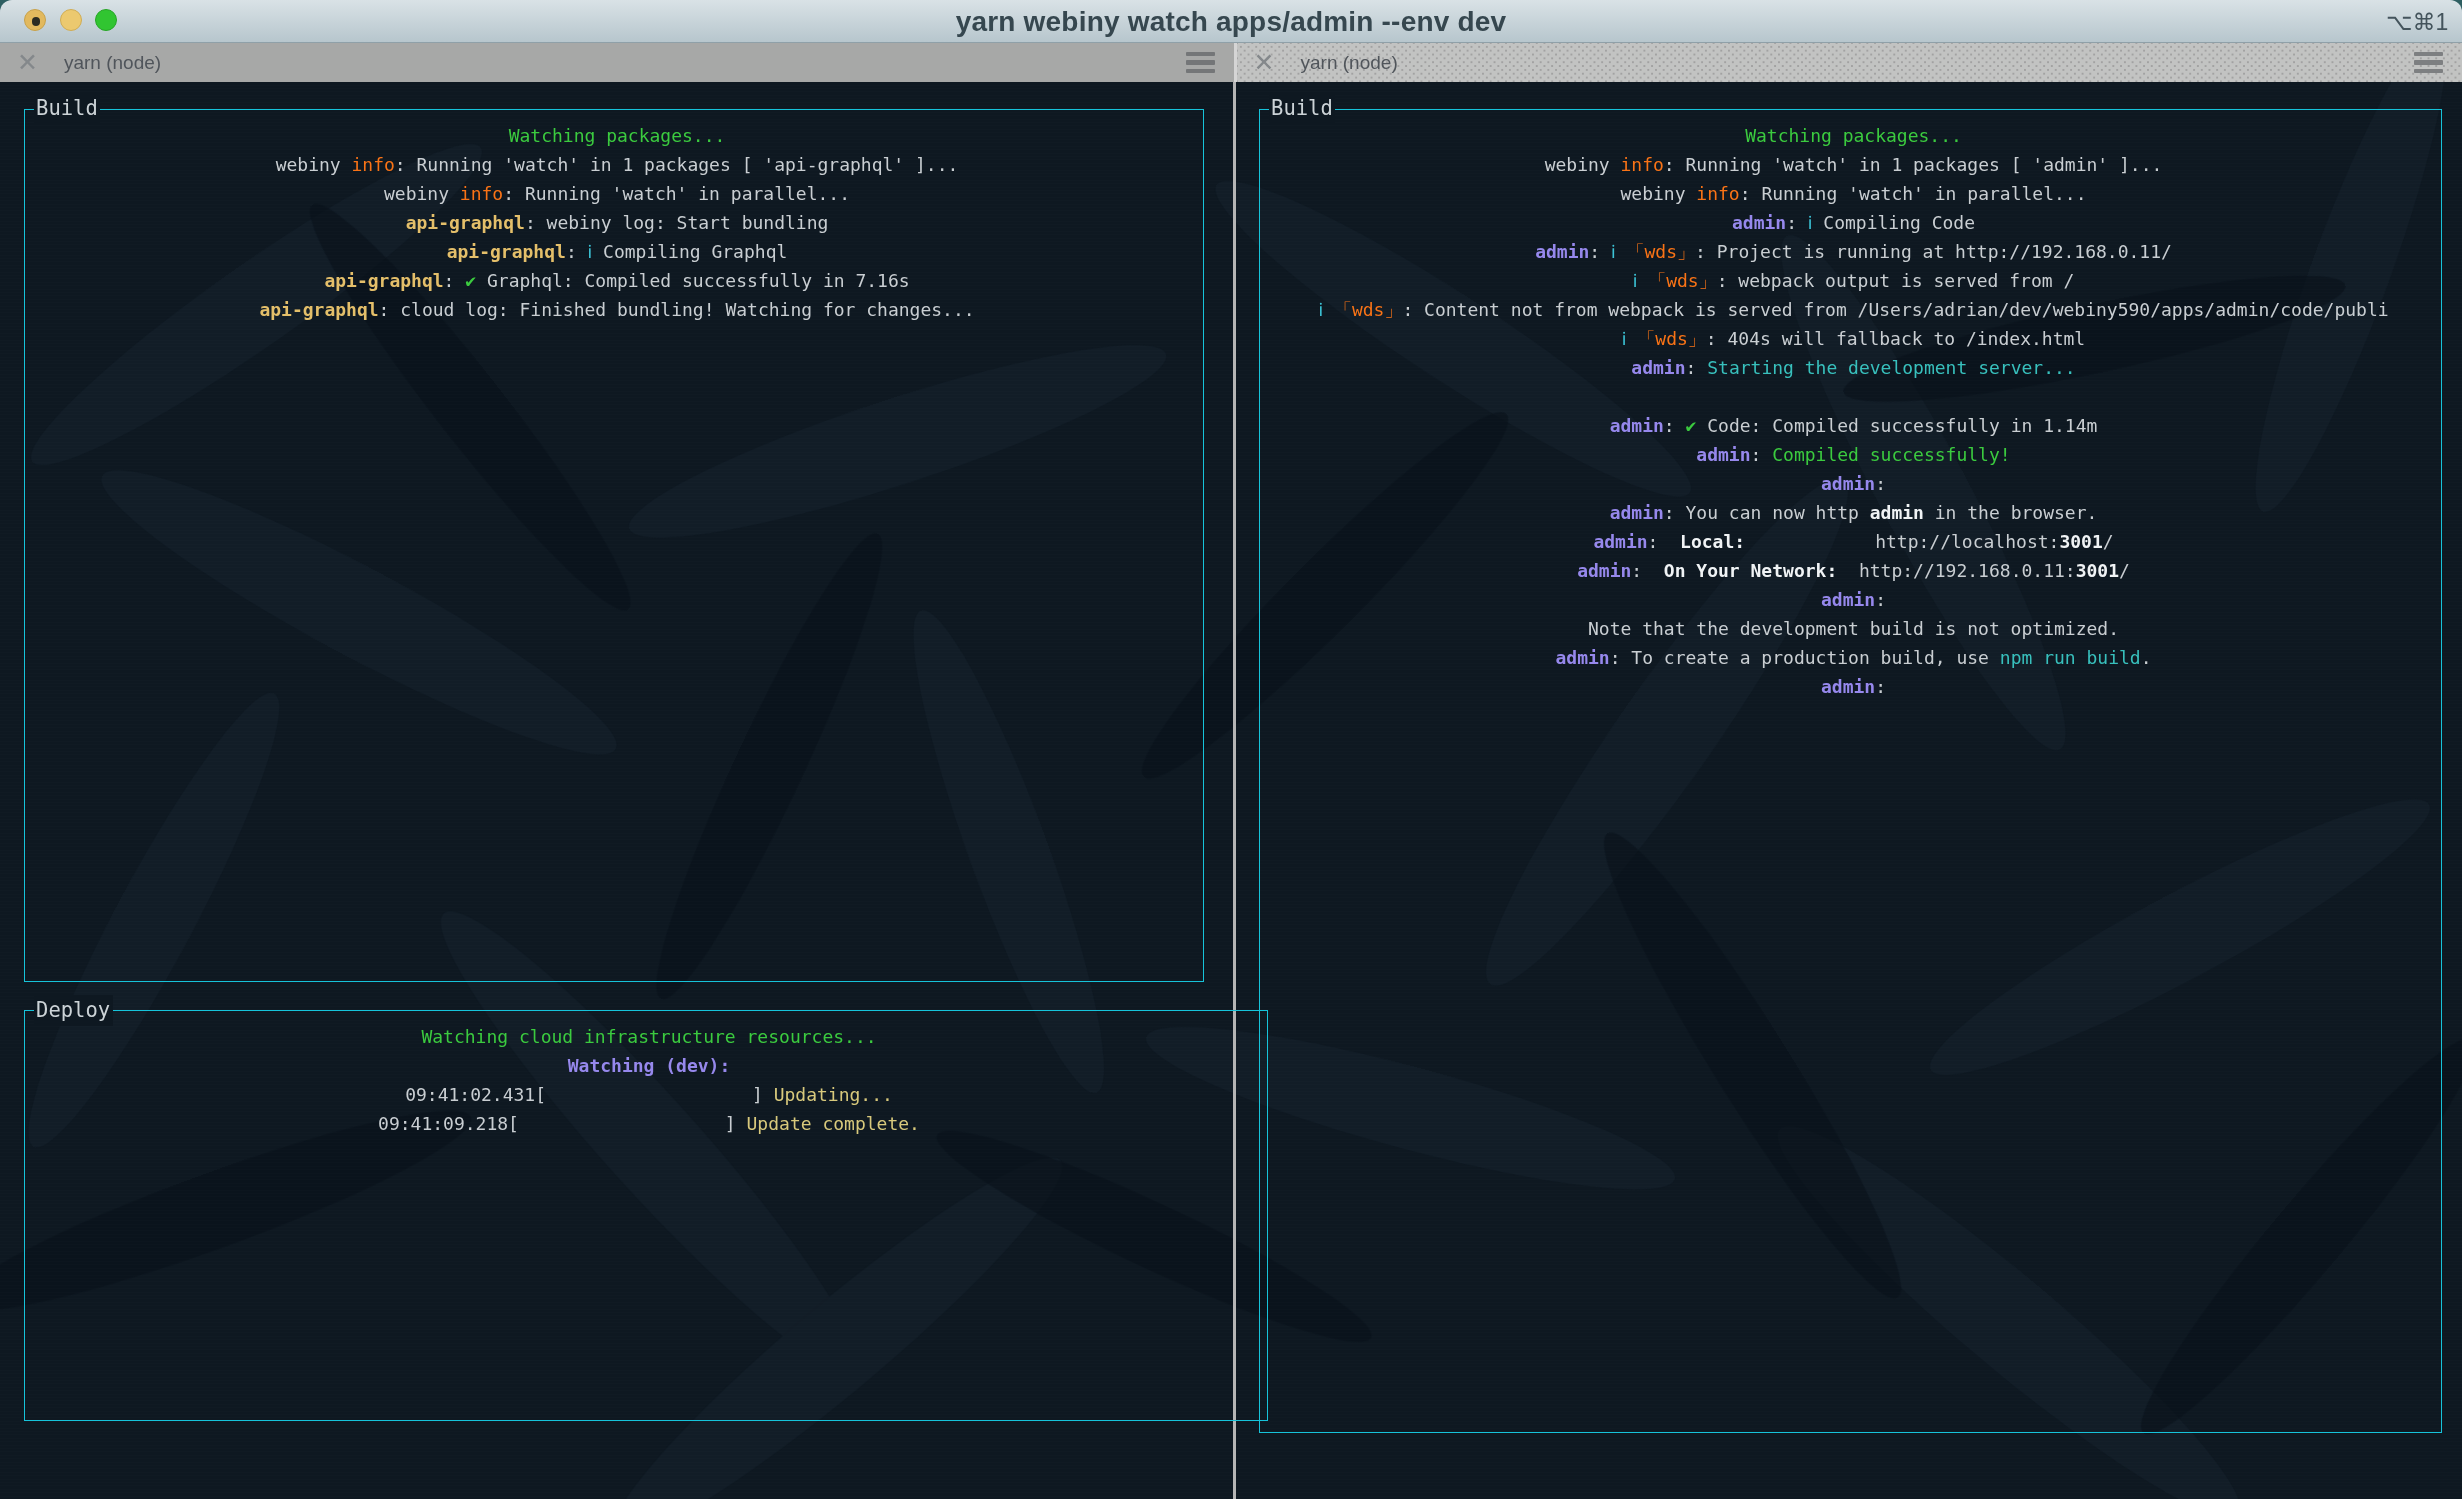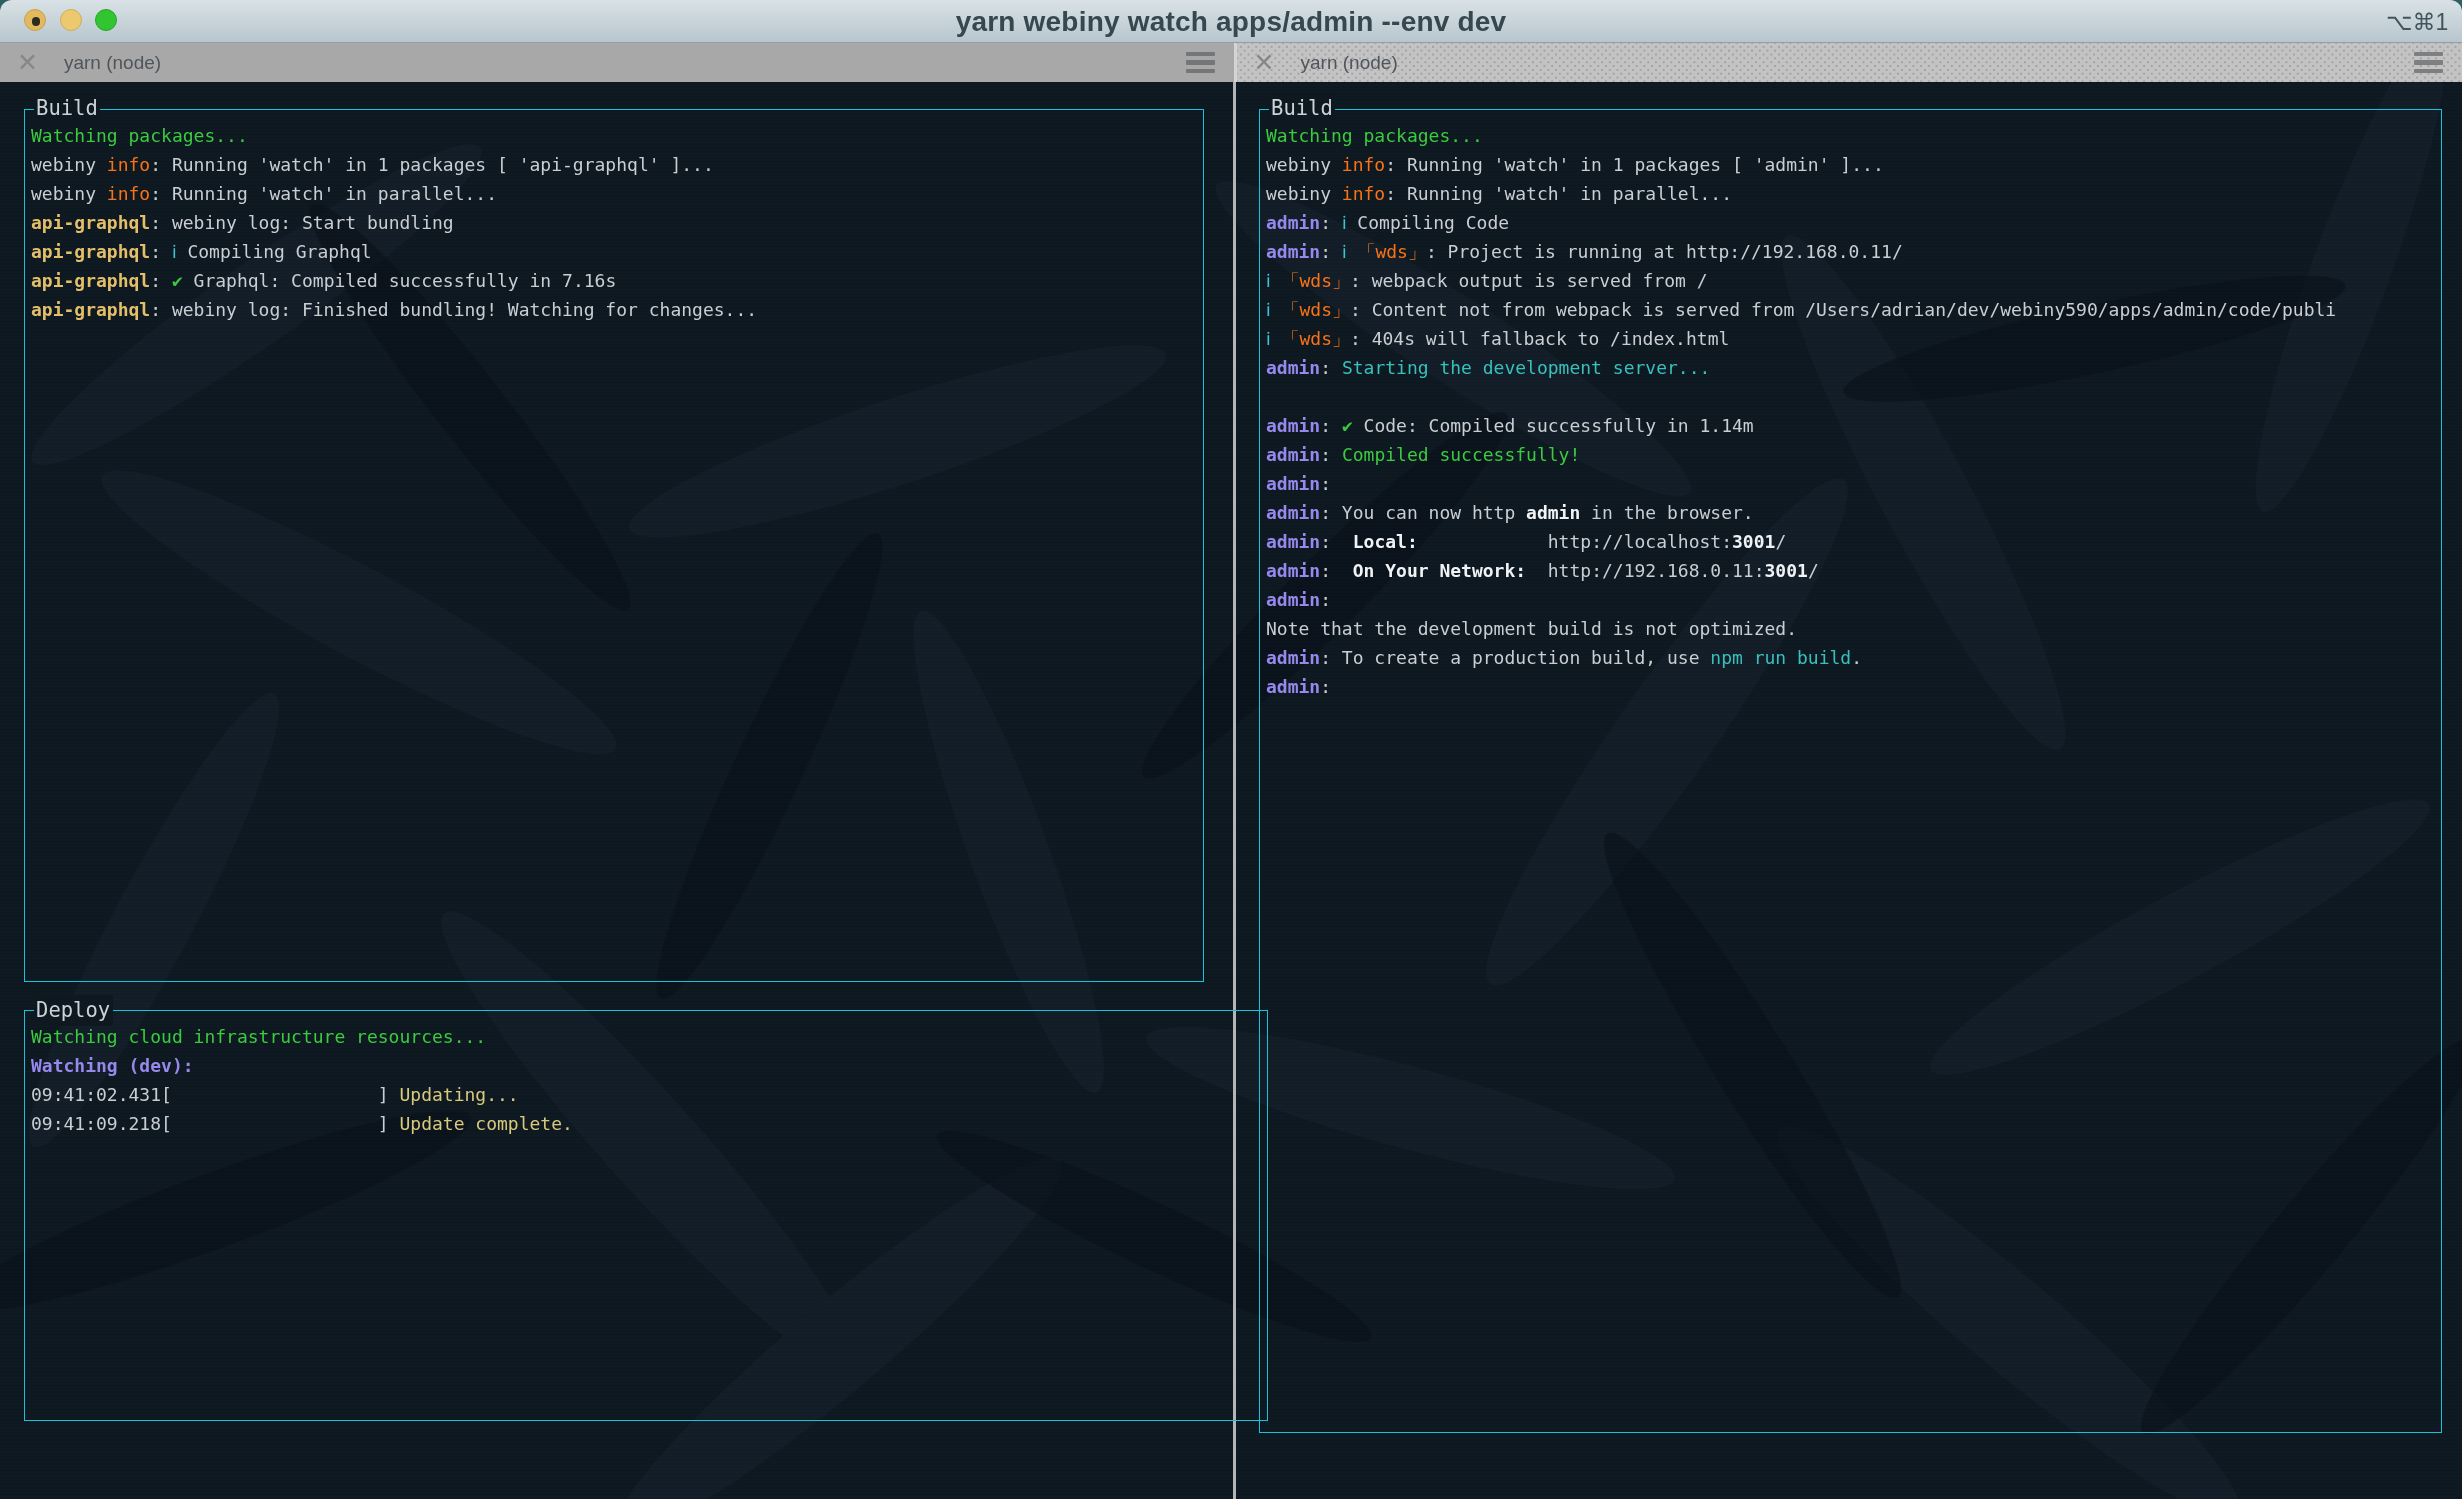--- a/index.html
+++ b/index.html
@@ -29,21 +29,21 @@
   .tabrow-divider { width:2.6px; background:#d5d5d5; }
   .tab-close { font-size:25px; color:#84888b; margin-left:17px; line-height:39px; }
   .tab-label { font-size:19px; color:#50555b; margin-left:26px; }
   .tab-spacer { flex:1; }
   .tab-menu { display:flex; flex-direction:column; gap:4.3px; margin-right:19px; }
   .tab-menu i { display:block; width:29px; height:4.3px; background:#747678; border-radius:0.9px; }
   .tabbar-right .tab-menu i { background:#7d7f81; }
 
   
   .terminal { position:relative; height:1418px; background:#0e1821; overflow:hidden;
-              font-family:"DejaVu Sans Mono","Liberation Mono",monospace; }
+              font-family:"DejaVu Sans Mono","Liberation Mono",monospace;text-align:center; }
   .terminal .texture { position:absolute; inset:0;
       background:repeating-linear-gradient(0deg, rgba(255,255,255,0.013) 0 0.9px, transparent 0.9px 3.4px); }
   .leafsvg { position:absolute; inset:0; }
   .pane-divider { position:absolute; left:1233px; top:0; width:2.6px; height:1418px; background:#b5b5b5; }
 
   .tbox { position:absolute; border:1.7px solid #16c3da; }
   .tbox-title { position:absolute; top:-16.2px; left:8.5px; background:#0e1821; padding:0 2.6px;
                 color:#ccd3d7; font-size:20.5px; line-height:31px; }
   .tbox-content { padding:11px 0 0 6px; overflow:hidden; height:100%; }
   #box-left-build  { left:24px;   top:26.5px;   width:1180px; height:873px; }
@@ -137,21 +137,21 @@
 
     <div class="tbox" id="box-left-build">
       <span class="tbox-title">Build</span>
       <div class="tbox-content">
           <div class="line"><span class="c-g">Watching packages...</span></div>
           <div class="line"><span class="c-d">webiny </span><span class="c-dim">info</span><span class="c-d">: Running 'watch' in 1 packages [ 'api-graphql' ]...</span></div>
           <div class="line"><span class="c-d">webiny </span><span class="c-dim">info</span><span class="c-d">: Running 'watch' in parallel...</span></div>
           <div class="line"><span class="c-y">api-graphql</span><span class="c-d">: webiny log: Start bundling</span></div>
           <div class="line"><span class="c-y">api-graphql</span><span class="c-d">: </span><span class="c-i">ℹ</span><span class="c-d"> Compiling Graphql</span></div>
           <div class="line"><span class="c-y">api-graphql</span><span class="c-d">: </span><span class="c-g">✔</span><span class="c-d"> Graphql: Compiled successfully in 7.16s</span></div>
-          <div class="line"><span class="c-y">api-graphql</span><span class="c-d">: webiny log: Finished bundling! Watching for changes...</span></div>
+          <div class="line"><span class="c-y">api-graphql</span><span class="c-d">: cloud log: Finished bundling! Watching for changes...</span></div>
         </div>
     </div>
 
     <div class="tbox" id="box-left-deploy">
       <span class="tbox-title">Deploy</span>
       <div class="tbox-content">
           <div class="line"><span class="c-g">Watching cloud infrastructure resources...</span></div>
           <div class="line"><span class="c-lav">Watching (dev):</span></div>
           <div class="line"><span class="c-d">09:41:02.431[                   ] </span><span class="c-kh">Updating...</span></div>
           <div class="line"><span class="c-d">09:41:09.218[                   ] </span><span class="c-kh">Update complete.</span></div>

